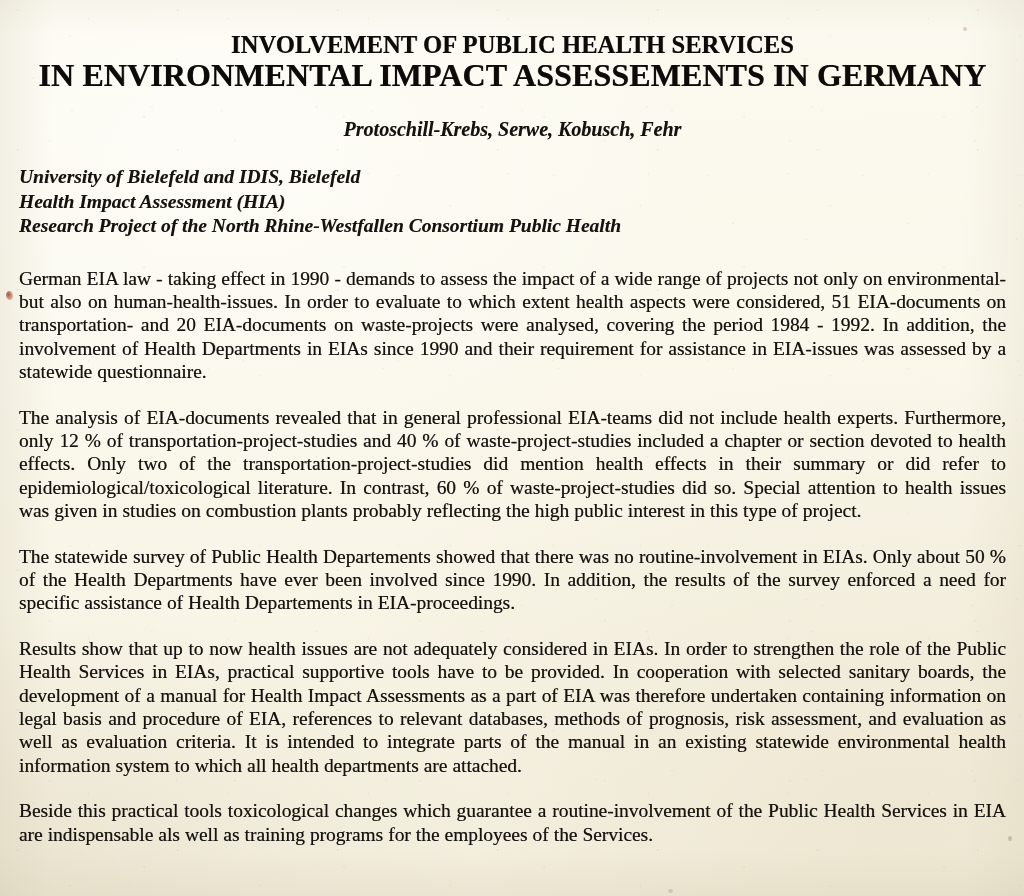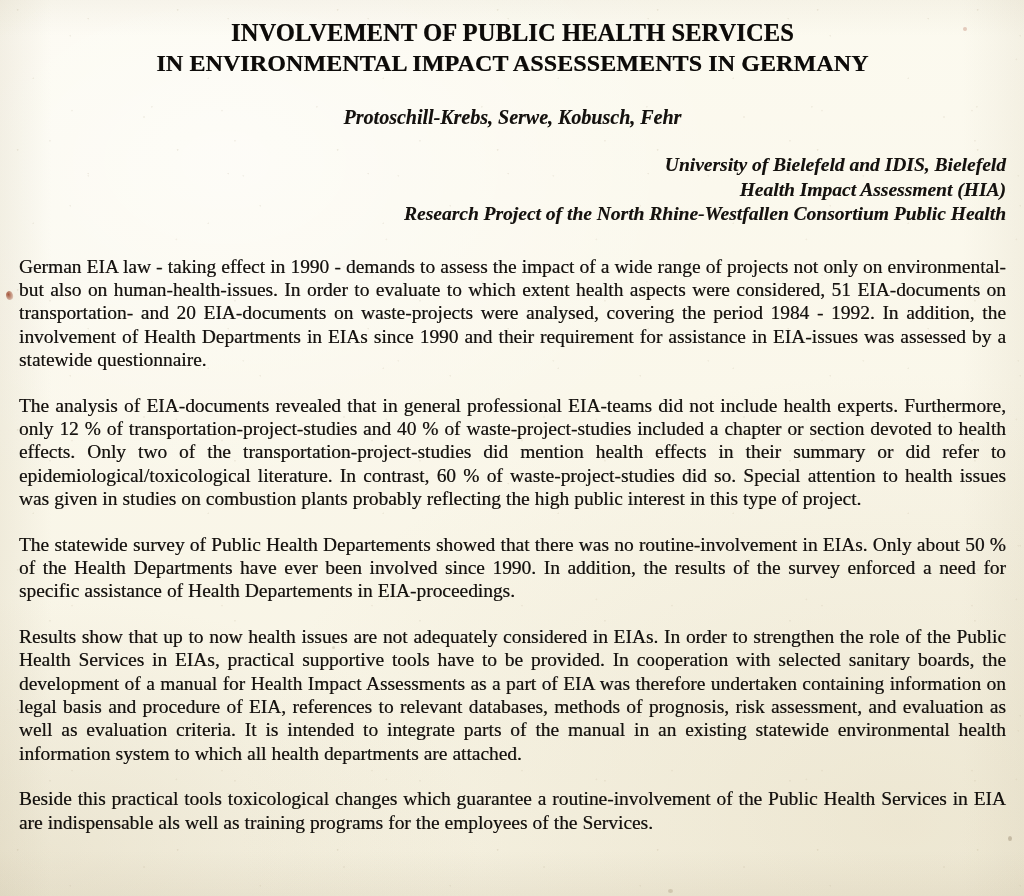--- a/index.html
+++ b/index.html
@@ -59,50 +59,50 @@
       linear-gradient(to right, rgba(190,178,148,0.16) 0%, rgba(190,178,148,0) 5%,
                       rgba(190,178,148,0) 94%, rgba(190,178,148,0.13) 100%),
       linear-gradient(to bottom, rgba(190,178,148,0.10) 0%, rgba(190,178,148,0) 4%,
                       rgba(190,178,148,0) 95%, rgba(190,178,148,0.16) 100%);
   }
 
   
   .content {
     position: absolute;
     left: 19px;
-    top: 4px;
+    top: 16px;
     width: 987px;
   }
 
   .doc-title {
     text-align: center;
     font-weight: bold;
     font-size: 24.5px;
     line-height: 30px;
     letter-spacing: 0.1px;
     margin: 14px 0 0 0;
     color: #0d0b09;
     text-shadow: 0.35px 0 0 rgba(20,18,16,0.5), -0.3px 0.25px 0 rgba(20,18,16,0.26);
   }
   .doc-title .tl { display: block; }
-  .doc-title .tl-2 { font-size: 24px; }
+  .doc-title .tl-2 { font-size: 32px; }
 
   .authors {
     text-align: center;
     font-style: italic;
     font-weight: bold;
     font-size: 20px;
     line-height: 24px;
     margin: 27px 0 0 0;
     color: #14110e;
     text-shadow: 0.3px 0 0 rgba(20,17,14,0.42);
   }
 
   .affiliation {
-    text-align: right;
+    text-align: left;
     font-style: italic;
     font-weight: bold;
     font-size: 19.5px;
     line-height: 24.5px;
     margin: 24px 0 0 0;
     color: #14110e;
     text-shadow: 0.3px 0 0 rgba(20,17,14,0.40);
   }
   .affiliation .al { display: block; }
 

